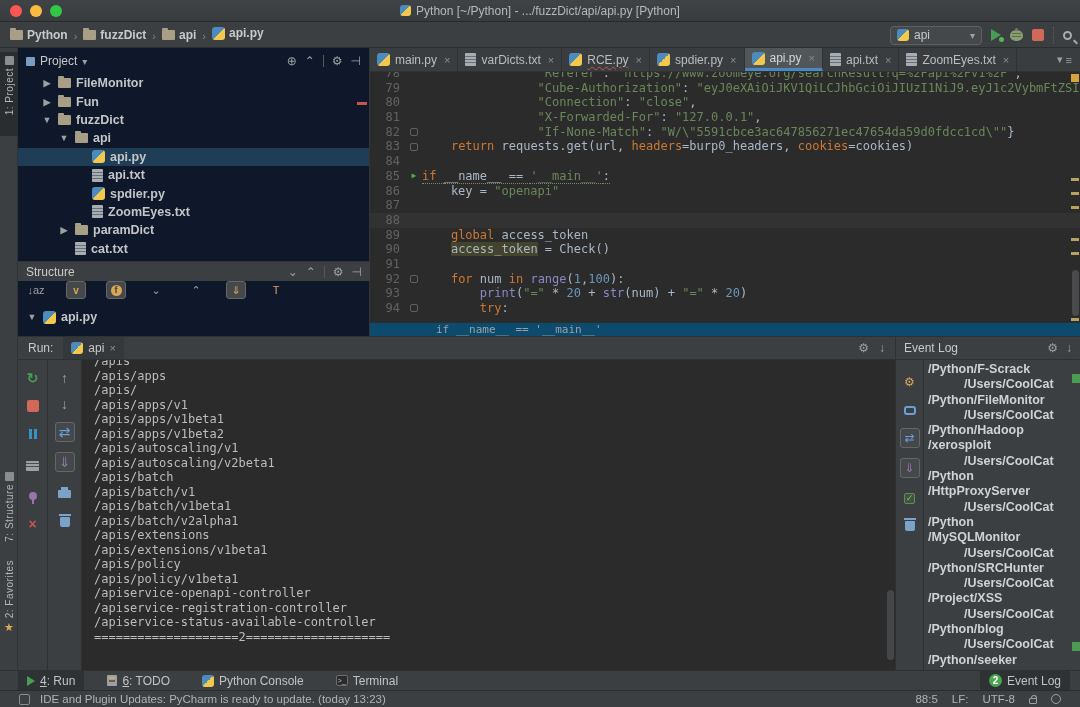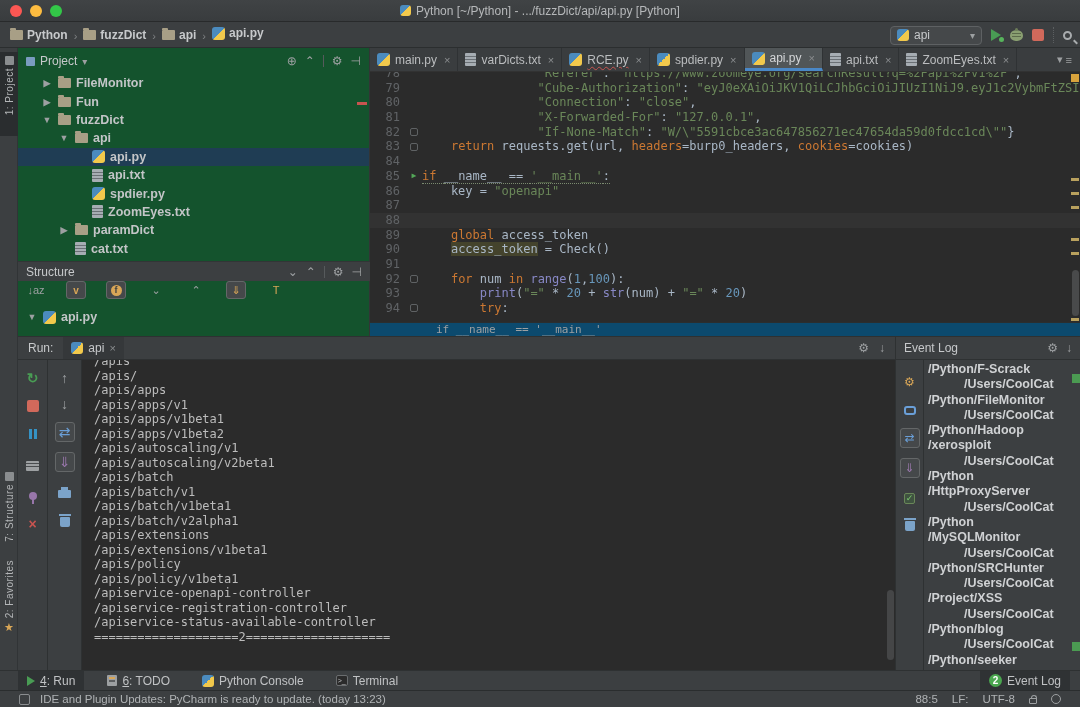--- a/index.html
+++ b/index.html
@@ -40,21 +40,21 @@
   
   #stripe { position:absolute; left:0; top:48px; width:18px; height:622px; background:#3c3f41; border-right:1px solid #313436; }
   .vtab { position:absolute; left:0; width:18px; display:flex; flex-direction:column; align-items:center; gap:3px;
     font-size:10px; color:#b4b6b8; padding:4px 0; }
   .vtab.active { background:#2a2d2f; }
   .vtext { writing-mode:vertical-rl; transform:rotate(180deg); letter-spacing:0.5px; }
   .mini-ic { width:9px; height:9px; background:#8a8d8f; border-radius:1px; }
   .star { color:#d8a657; font-size:11px; }
 
   
-  #project { position:absolute; left:18px; top:48px; width:352px; height:288px; background:#14532d; border-right:1px solid #323536; }
+  #project { position:absolute; left:18px; top:48px; width:352px; height:288px; background:#0f172a; border-right:1px solid #323536; }
   .panel-head { height:26px; display:flex; align-items:center; padding:0 8px; font-size:12px; color:#c7c9cb; gap:5px; }
   .panel-head .hicons { margin-left:auto; display:flex; align-items:center; gap:8px; color:#9da0a2; font-size:12px; }
   .hdiv { width:1px; height:12px; background:#565a5c; }
   #tree { font-size:12.5px; font-weight:bold; color:#c3c5c7; }
   .trow { height:18.4px; display:flex; align-items:center; gap:5px; white-space:nowrap; }
   .trow.sel { background:#1f3d54; }
   .tarrow { width:12px; text-align:center; color:#9da0a2; font-size:9px; }
   .fi { display:inline-block; flex:none; }
   .folder-icon { width:13px; height:10px; background:#a89f86; border-radius:1px; position:relative; }
   .folder-icon:before { content:""; position:absolute; left:0; top:-2px; width:6px; height:2px; background:#a89f86; border-radius:1px 1px 0 0; }
@@ -469,22 +469,22 @@
         <span class="cicon" style="top:124px;">
             <span class="printer-ic"></span>
           </span>
         <span class="cicon" style="top:152px;">
             <span class="trash-ic"></span>
           </span>
       </div>
       <div id="console">
           <div id="console-inner">
             <div class="con-line">/apis</div>
+            <div class="con-line">/apis/apps</div>
             <div class="con-line">/apis/</div>
-            <div class="con-line">/apis/apps</div>
             <div class="con-line">/apis/apps/v1</div>
             <div class="con-line">/apis/apps/v1beta1</div>
             <div class="con-line">/apis/apps/v1beta2</div>
             <div class="con-line">/apis/autoscaling/v1</div>
             <div class="con-line">/apis/autoscaling/v2beta1</div>
             <div class="con-line">/apis/batch</div>
             <div class="con-line">/apis/batch/v1</div>
             <div class="con-line">/apis/batch/v1beta1</div>
             <div class="con-line">/apis/batch/v2alpha1</div>
             <div class="con-line">/apis/extensions</div>

